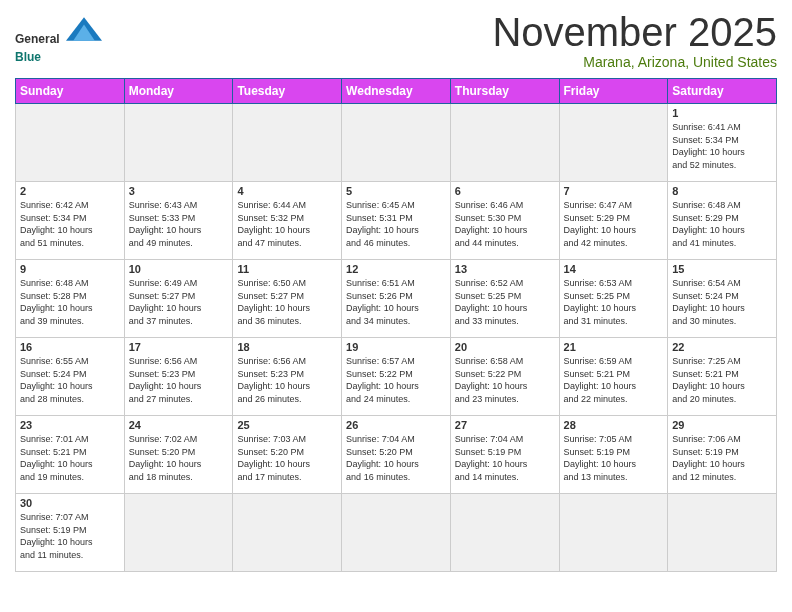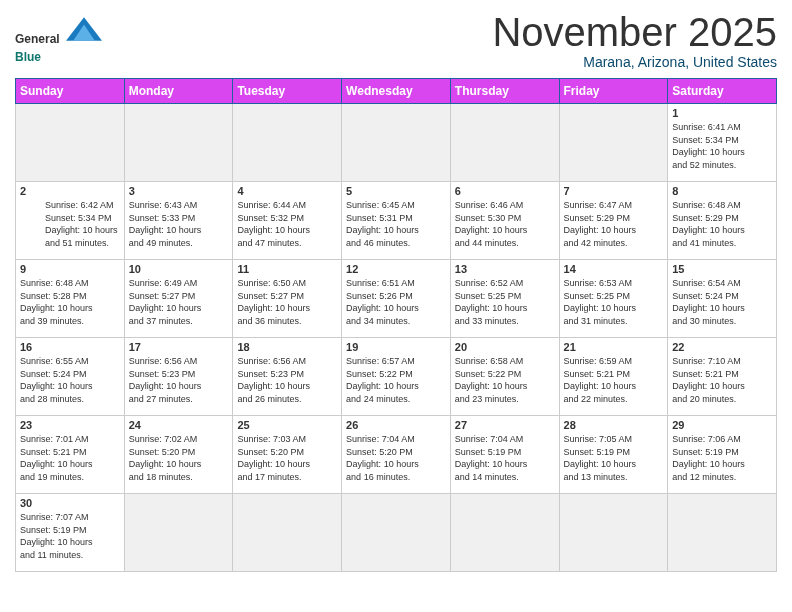--- a/index.html
+++ b/index.html
@@ -39,21 +39,21 @@
       text-align: right;
     }
     .month-title {
       font-size: 40px;
       font-weight: normal;
       color: #333;
       line-height: 1.1;
     }
     .location {
       font-size: 14px;
-      color: #0c4a6e;
+      color: #4d7c0f;
     }
     .calendar {
       width: 100%;
       border-collapse: collapse;
       border: 1px solid #ccc;
     }
     .calendar th {
       background: #d946ef;
       color: #fff;
       font-size: 12px;
@@ -133,21 +133,21 @@
           <span class="day-num">1</span>
           <div class="day-info" style="white-space: pre-line;">Sunrise: 6:41 AM
 Sunset: 5:34 PM
 Daylight: 10 hours
 and 52 minutes.</div>
         </td>
       </tr>
       <tr class="week">
         <td>
           <span class="day-num">2</span>
-          <div class="day-info" style="white-space: pre-line; margin-left: 25px;">Sunrise: 6:42 AM
+          <div class="day-info" style="white-space: pre-line;">Sunrise: 6:42 AM
 Sunset: 5:34 PM
 Daylight: 10 hours
 and 51 minutes.</div>
         </td>
         <td>
           <span class="day-num">3</span>
           <div class="day-info" style="white-space: pre-line;">Sunrise: 6:43 AM
 Sunset: 5:33 PM
 Daylight: 10 hours
 and 49 minutes.</div>
@@ -277,21 +277,21 @@
         </td>
         <td>
           <span class="day-num">21</span>
           <div class="day-info" style="white-space: pre-line;">Sunrise: 6:59 AM
 Sunset: 5:21 PM
 Daylight: 10 hours
 and 22 minutes.</div>
         </td>
         <td>
           <span class="day-num">22</span>
-          <div class="day-info" style="white-space: pre-line;">Sunrise: 7:10 AM
+          <div class="day-info" style="white-space: pre-line;">Sunrise: 7:25 AM
 Sunset: 5:21 PM
 Daylight: 10 hours
 and 20 minutes.</div>
         </td>
       </tr>
       <tr class="week">
         <td>
           <span class="day-num">23</span>
           <div class="day-info" style="white-space: pre-line;">Sunrise: 7:01 AM
 Sunset: 5:21 PM

